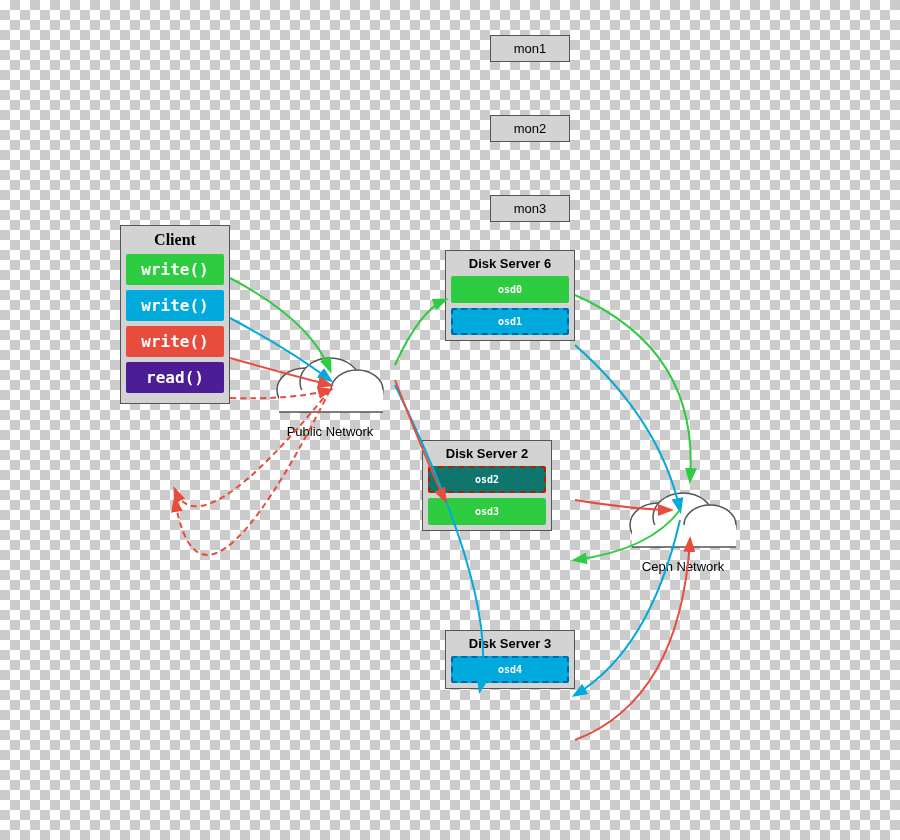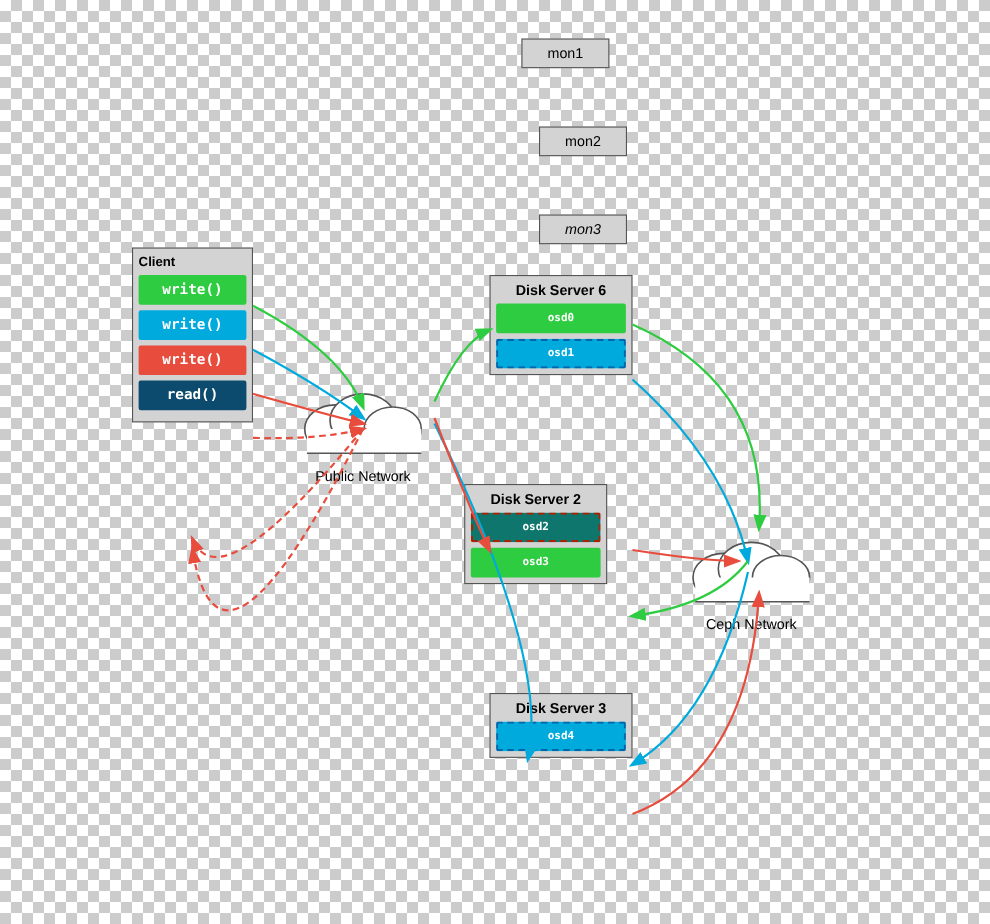--- a/index.html
+++ b/index.html
@@ -30,43 +30,43 @@
     .client-box {
       position: absolute;
       left: 120px;
       top: 225px;
       width: 110px;
       background: #d3d3d3;
       border: 1.5px solid #555;
       padding: 5px;
     }
     .client-title {
-      text-align: left;
-      font-size: 12px;
-      font-weight: bold;
-      margin-bottom: 5px;
-      font-family: Liberation Sans, sans-serif;
+      text-align: center;
+      font-size: 16px;
+      font-weight: bold;
+      margin-bottom: 5px;
+      font-family: Liberation Serif, serif;
     }
     .op-btn {
       display: block;
       width: 100%;
       padding: 6px 4px;
       margin-bottom: 5px;
       color: white;
-      font-size: 13px;
+      font-size: 16px;
       font-weight: bold;
       font-family: monospace;
       text-align: center;
       border: none;
       border-radius: 2px;
     }
     .op-green { background: #2ecc40; }
     .op-blue  { background: #00aadd; }
     .op-red   { background: #e74c3c; }
-    .op-read  { background: #0c4a6e; }
+    .op-read  { background: #4c1d95; }
 
     
     .mon-box {
       position: absolute;
       width: 80px;
       background: #d3d3d3;
       border: 1.5px solid #555;
       padding: 5px 8px;
       text-align: center;
       font-size: 13px;
@@ -113,27 +113,27 @@
       width: 900px;
       height: 840px;
       pointer-events: none;
     }
   </style>
 </head>
 <body>
 
 <div class="diagram-container">
 
-  <div class="mon-box" style="left:474px; top:35px;">
+  <div class="mon-box" style="left:490px; top:35px;">
     <span>mon1</span>
   </div>
   <div class="mon-box" style="left:490px; top:115px;">
     <span>mon2</span>
   </div>
-  <div class="mon-box" style="left:490px; top:195px;font-style:italic;">
+  <div class="mon-box" style="left:490px; top:195px;">
     <span>mon3</span>
   </div>
 
   <div class="client-box">
     <div class="client-title">Client</div>
     <div class="op-btn op-green">write()</div>
     <div class="op-btn op-blue">write()</div>
     <div class="op-btn op-red">write()</div>
     <div class="op-btn op-read">read()</div>
   </div>

